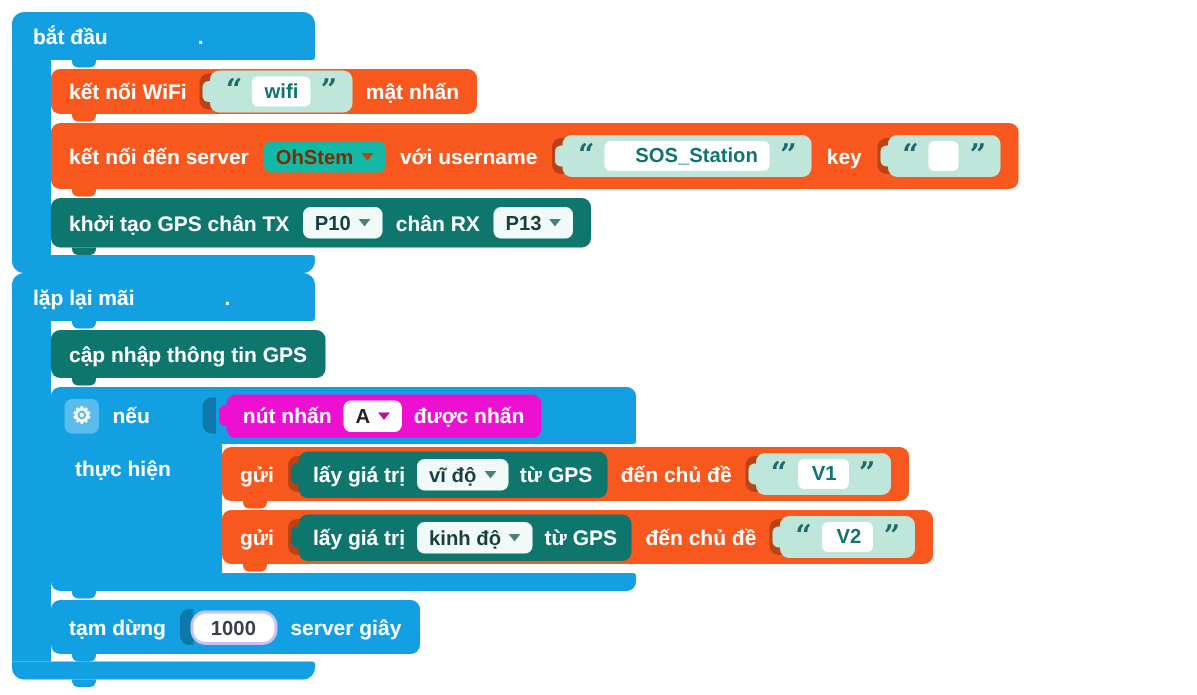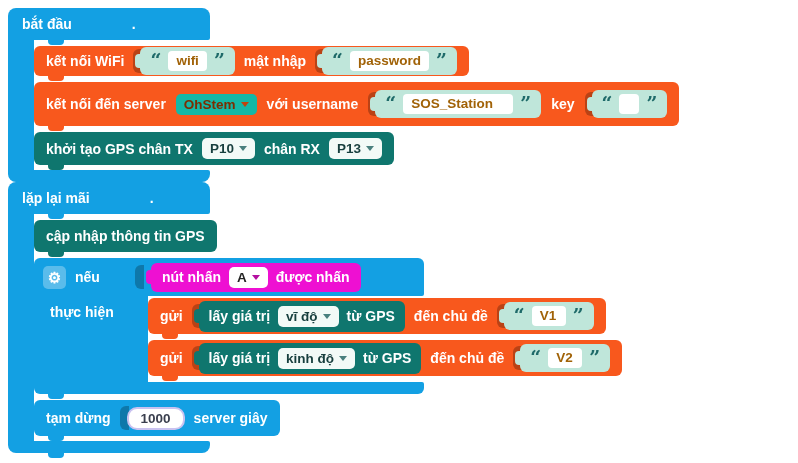--- a/index.html
+++ b/index.html
@@ -28,21 +28,21 @@
   .lbl{white-space:nowrap}
 
   .plug{display:inline-flex;align-items:center}
   .socket{width:9px;height:24px;background:rgba(0,0,0,.25);border-radius:6px 0 0 6px;flex:none}
 
   .str{display:inline-flex;align-items:center;gap:7px;background:#BFE6DA;border-radius:6px;padding:4px 10px;position:relative;margin-left:-2px}
   .str::before{content:"";position:absolute;left:-5px;top:50%;transform:translateY(-50%);width:6px;height:14px;background:inherit;border-radius:4px 0 0 4px}
   .q{display:inline-block;color:#1E6A69;font-family:"DejaVu Serif",serif;font-size:19px;line-height:12px;height:14px}
   .q-open::before{content:"\201C"}
   .q-close::before{content:"\201D"}
-  .field{display:inline-block;background:#fff;color:#a16207;border-radius:4px;padding:2px 8px;min-width:34px;min-height:20px;text-align:left;font-size:13.5px}
+  .field{display:inline-block;background:#fff;color:#0f766e;border-radius:4px;padding:2px 8px;min-width:34px;min-height:20px;text-align:right;font-size:13.5px}
   .field.wide{min-width:110px}
   .field.empty{min-width:20px;padding:2px 4px}
 
   .numfield{background:#fff;border:2px solid #C9C2F0;border-radius:10px;color:#3a3f4e;padding:2px 8px;min-width:58px;text-align:center;margin-left:-2px;font-size:13.5px}
 
   .chip{display:inline-flex;align-items:center;gap:5px;background:#F2FAF7;color:#173f3e;border-radius:5px;padding:3px 8px;font-size:13.5px;white-space:nowrap}
   .tri{width:0;height:0;border-left:4px solid transparent;border-right:4px solid transparent;border-top:5px solid #49807E;flex:none}
   .chip.ohstem{background:#14b8a6;color:#7b2d00}
   .chip.ohstem .tri{border-top-color:#C0430E}
   .chip.white{background:#fff;color:#232323}
@@ -83,29 +83,21 @@
         <div class="stmt orange h38">
           <span class="lbl">kết nối WiFi</span>
           <span class="plug">
             <span class="socket"></span>
             <span class="str">
               <span class="q q-open"></span>
               <span class="field">wifi</span>
               <span class="q q-close"></span>
             </span>
           </span>
-          <span class="lbl">mật nhập</span>
-          <span class="plug">
-            <span class="socket"></span>
-            <span class="str">
-              <span class="q q-open"></span>
-              <span class="field">password</span>
-              <span class="q q-close"></span>
-            </span>
-          </span>
+          <span class="lbl">mật nhấn</span>
         </div>
 
         <div class="stmt orange h44 gap10">
           <span class="lbl">kết nối đến server</span>
           <span class="chip ohstem">
             <span>OhStem</span>
             <span class="tri"></span>
           </span>
           <span class="lbl">với username</span>
           <span class="plug">

